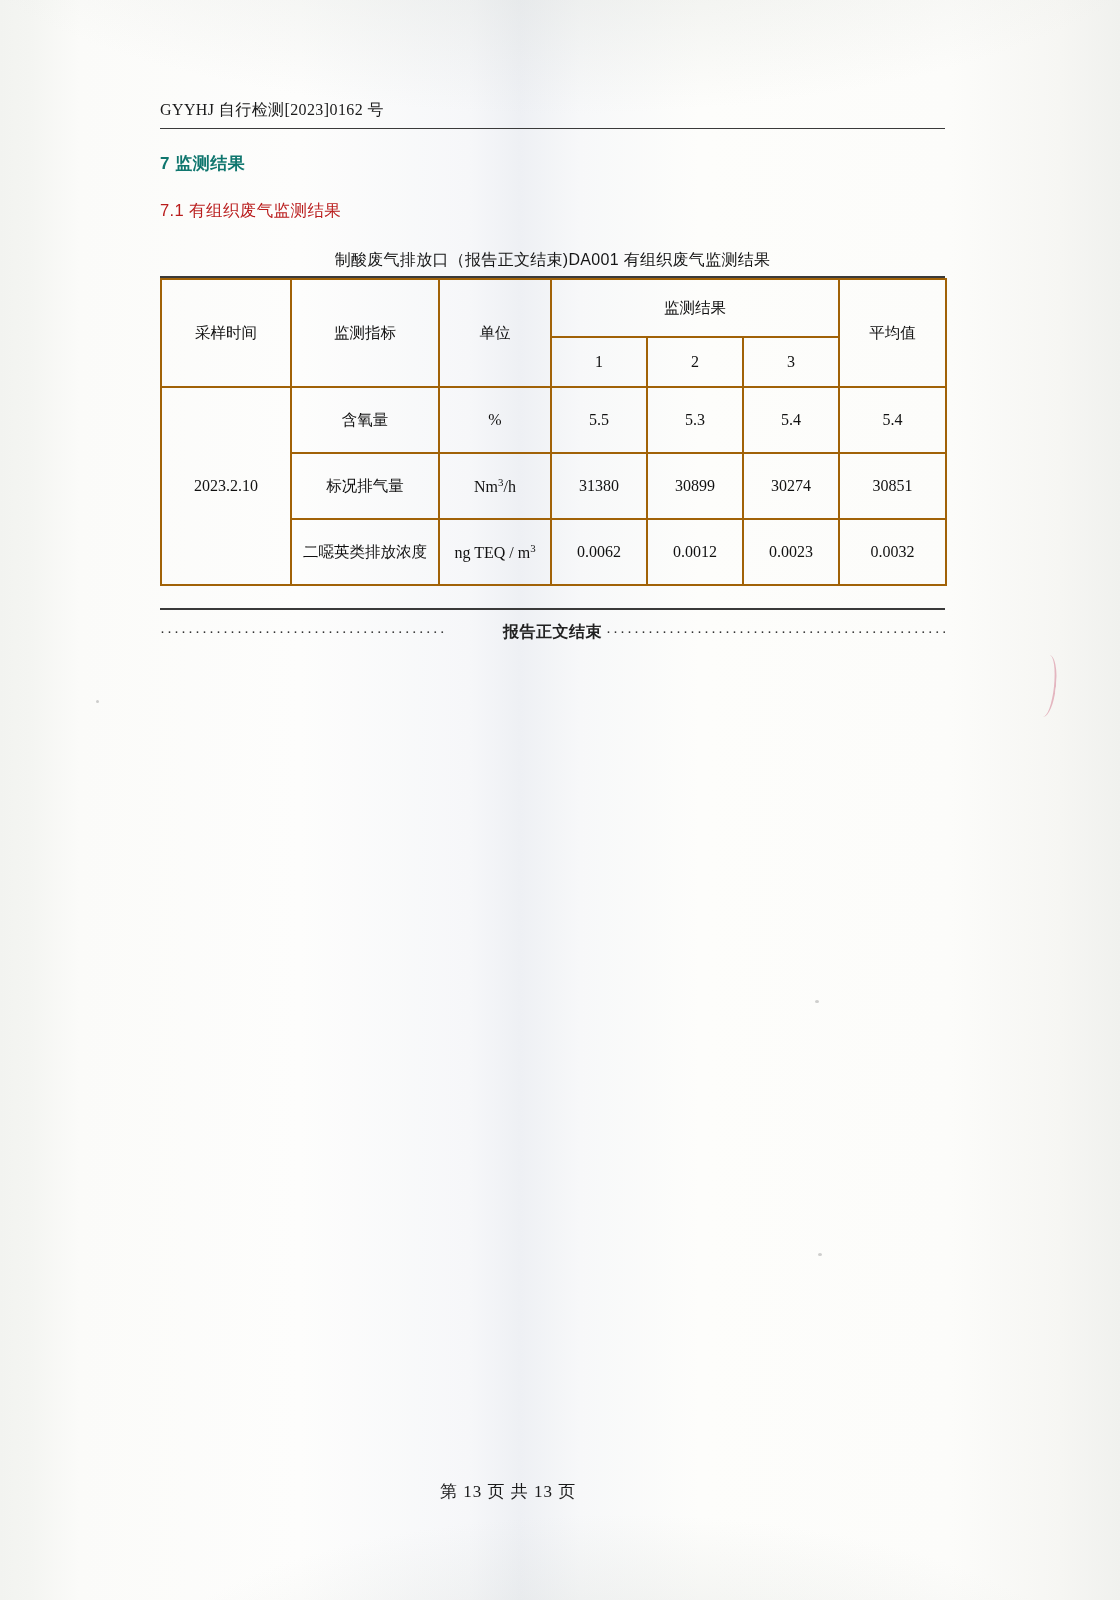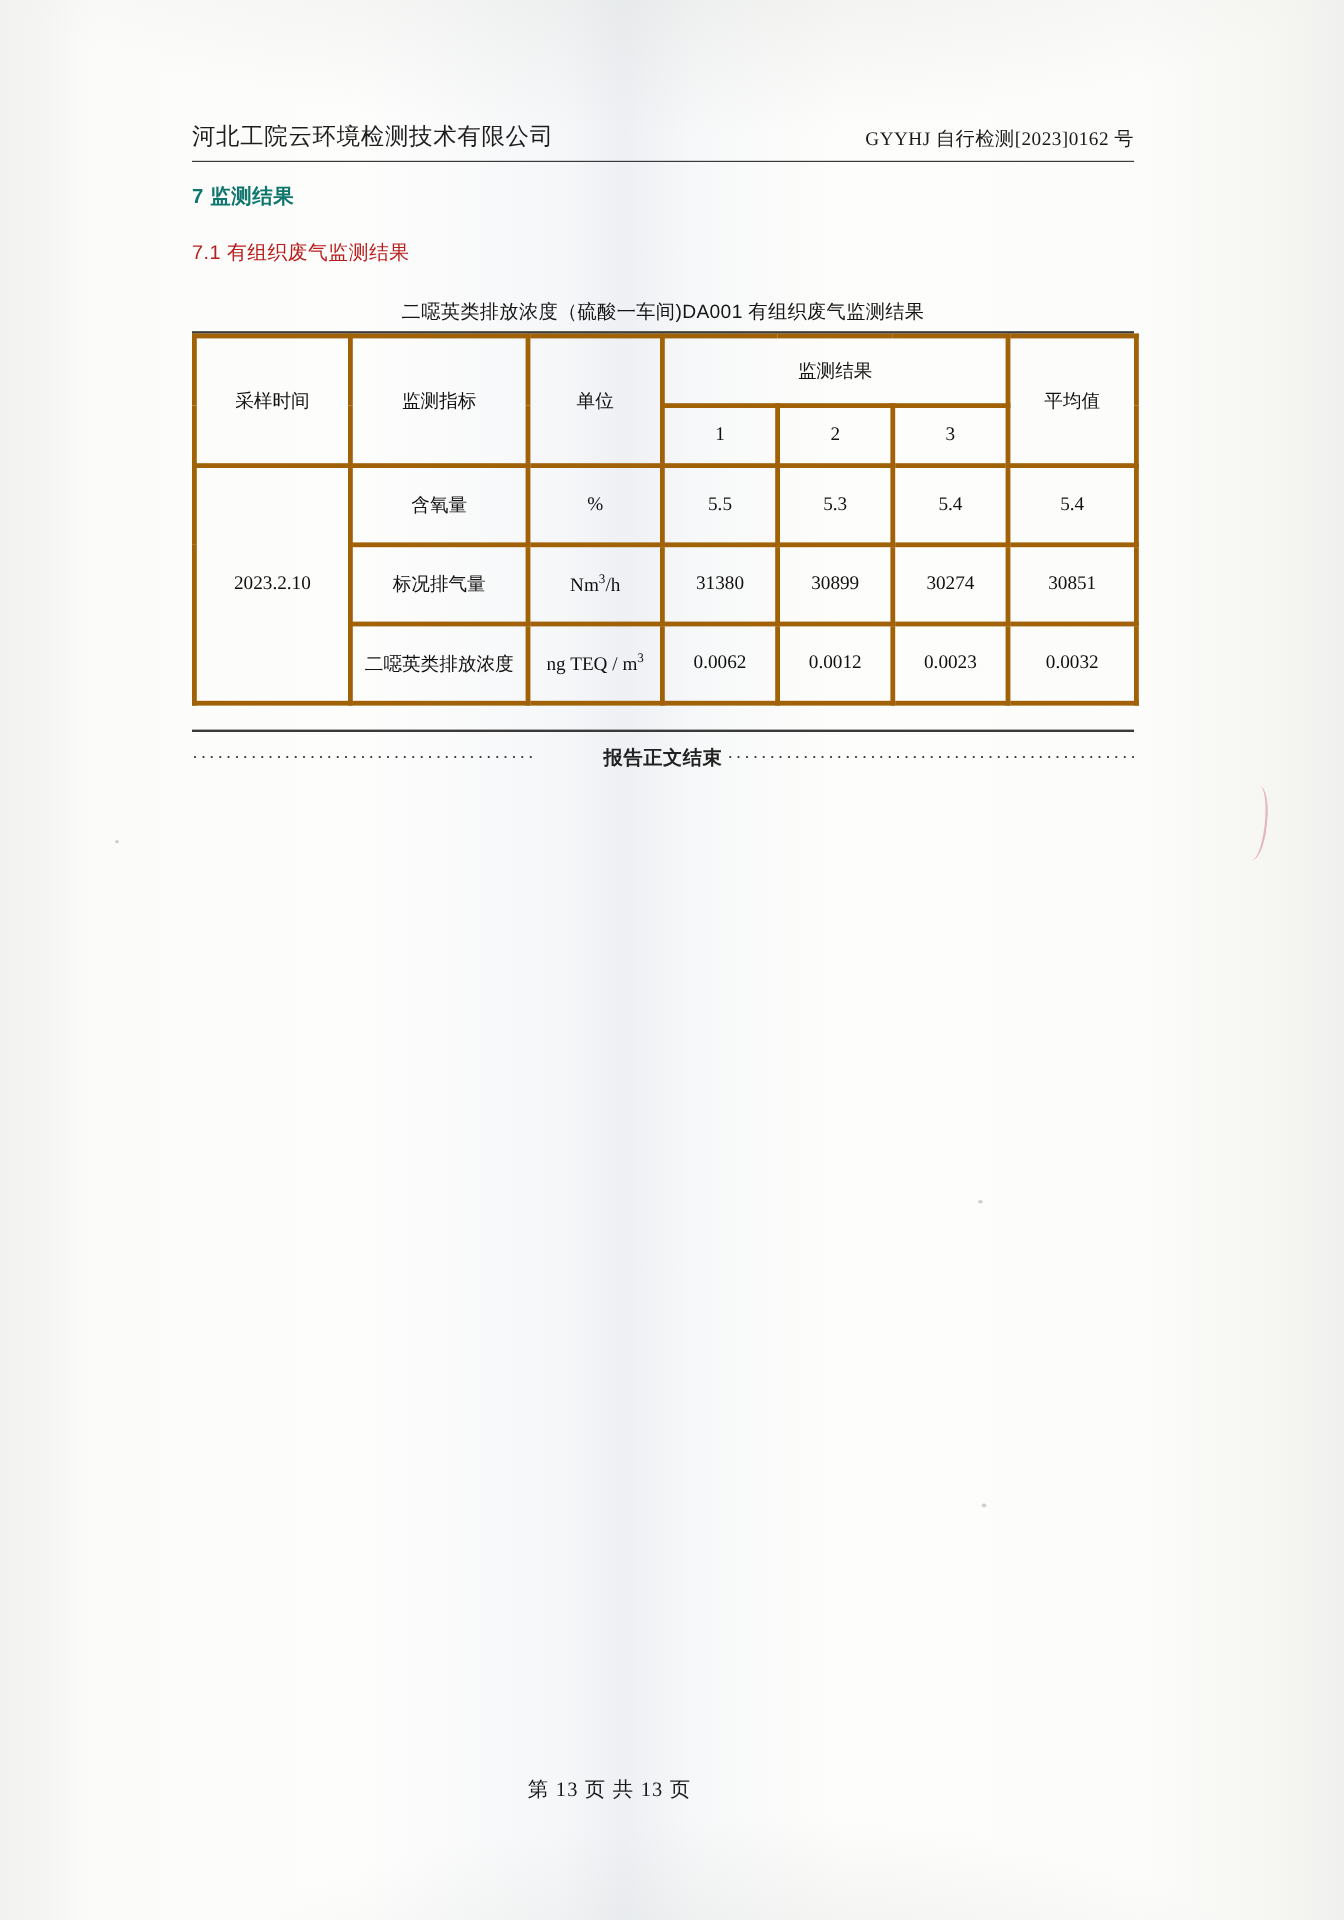--- a/index.html
+++ b/index.html
@@ -104,21 +104,21 @@
     top: 278px;
     width: 785px;
   }
   table.report {
     border-collapse: collapse;
     width: 785px;
     table-layout: fixed;
     color: #111;
   }
   table.report td, table.report th {
-    border: 4px solid #a16207;
+    border: 2px solid #a16207;
     text-align: center;
     vertical-align: middle;
     font-weight: normal;
     font-family: "Liberation Sans", sans-serif;
     font-size: 15.5px;
     padding: 4px 2px;
   }
   table.report .num {
     font-family: "Liberation Serif", serif;
     font-size: 16px;
@@ -207,27 +207,26 @@
   }
 </style>
 </head>
 <body>
 
 <div class="page"></div>
 
 <div class="content">
 
   <div class="header">
-    <div class="header-left">河北工院云环境检测技术有限公司</div>
     <div class="header-right">GYYHJ 自行检测[2023]0162 号</div>
   </div>
 
   <div class="sec-title">7 监测结果</div>
   <div class="sub-title">7.1 有组织废气监测结果</div>
-  <div class="table-caption">二噁英类排放浓度（硫酸一车间)DA001 有组织废气监测结果</div>
+  <div class="table-caption">制酸废气排放口（报告正文结束)DA001 有组织废气监测结果</div>
 
   <div class="top-rule"></div>
   <div class="tbl-wrap">
     <table class="report">
       <colgroup>
         <col class="c-time">
           <col class="c-index">
           <col class="c-unit">
         <col class="c-r1">
           <col class="c-r2">

